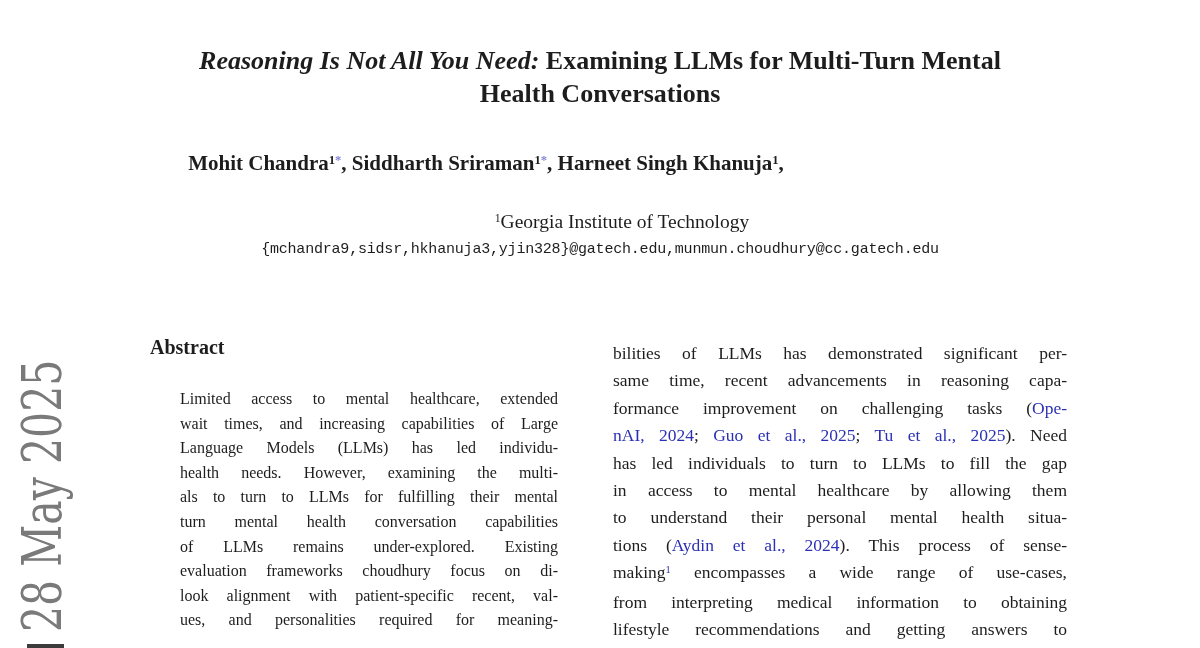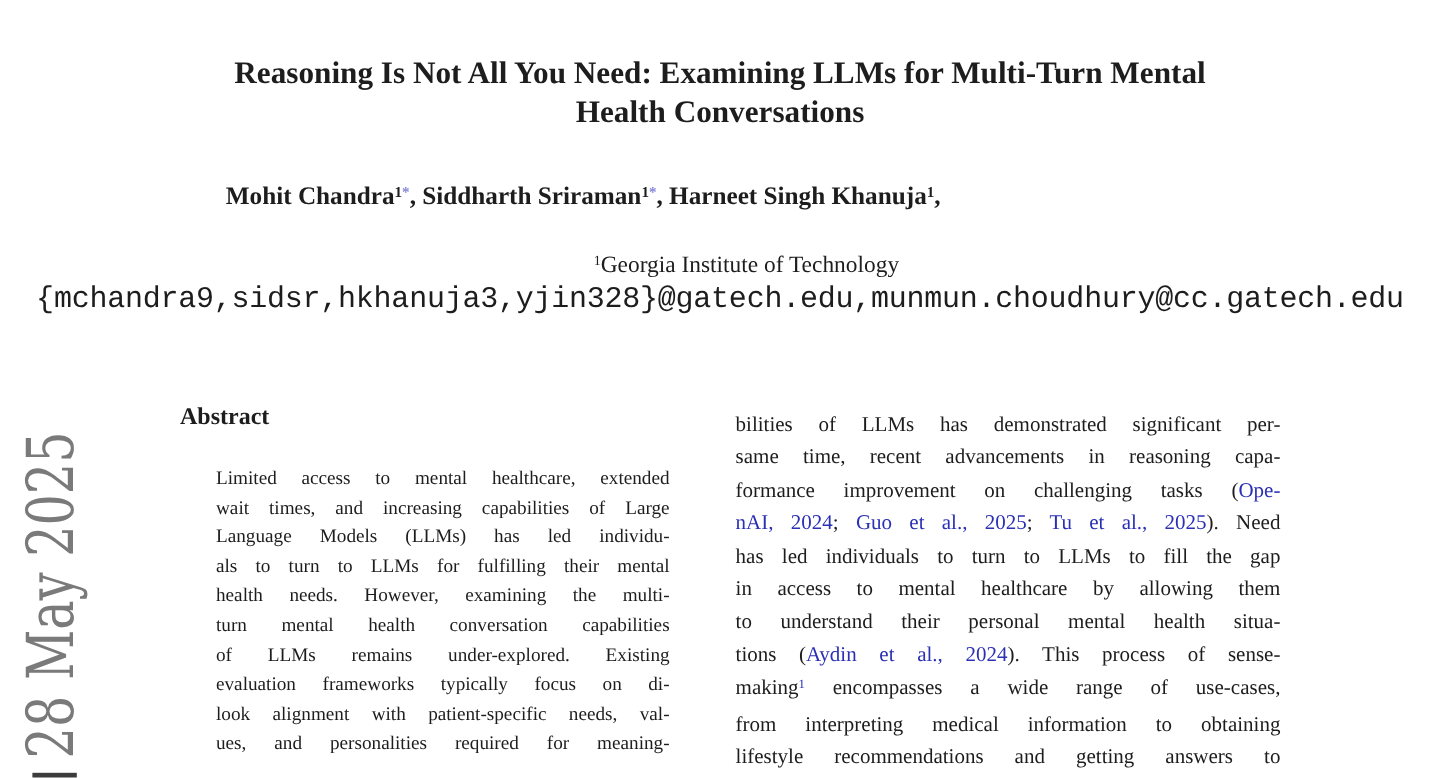--- a/index.html
+++ b/index.html
@@ -35,37 +35,37 @@
     width:37px;height:8px;
     background:#3c3c3c;
   }
   
   .title-block{
     position:absolute;top:44px;left:0;width:1200px;
     text-align:center;
     font-weight:bold;
     font-size:26px;line-height:33px;
   }
-  .title-italic{margin-top:28px;}
+  .title-italic{font-style:italic;margin-top:28px;}
   .authors{
     position:absolute;top:148px;left:0;width:972px;
     text-align:center;font-weight:bold;
     font-size:21px;line-height:30px;
   }
   .authors .tline{text-align:center;}
   .affiliation{
     position:absolute;top:209px;left:0;width:1200px;
     text-align:center;font-size:19.5px;line-height:26px;
   }
   .affiliation .tline{text-align:center;margin-left:44px;}
   .emails{
     position:absolute;top:236px;left:0;width:1200px;
     text-align:center;
     font-family:"Liberation Mono", monospace;
-    font-size:25px;line-height:27px;
+    font-size:15px;line-height:27px;
     letter-spacing:-0.2px;
   }
   
   .left-col{
     position:absolute;left:150px;top:334px;width:420px;
   }
   .abstract-heading{
     text-align:left;font-weight:bold;
     font-size:20px;line-height:27px;
   }
@@ -107,26 +107,26 @@
   </div>
 
 <div class="emails">{mchandra9,sidsr,hkhanuja3,yjin328}@gatech.edu,munmun.choudhury@cc.gatech.edu</div>
 
 <div class="left-col">
   <div class="abstract-heading">Abstract</div>
   <div class="abstract-body justified">
       <div class="tline"><span>Limited access to mental healthcare, extended</span></div>
       <div class="tline"><span>wait times, and increasing capabilities of Large</span></div>
       <div class="tline"><span>Language Models (LLMs) has led individu-</span></div>
+      <div class="tline"><span>health needs. However, examining the multi-</span></div>
       <div class="tline"><span>als to turn to LLMs for fulfilling their mental</span></div>
-      <div class="tline"><span>health needs. However, examining the multi-</span></div>
       <div class="tline"><span>turn mental health conversation capabilities</span></div>
       <div class="tline"><span>of LLMs remains under-explored. Existing</span></div>
-      <div class="tline"><span>evaluation frameworks typically focus on di-</span></div>
-      <div class="tline"><span>look alignment with patient-specific needs, val-</span></div>
+      <div class="tline"><span>evaluation frameworks choudhury focus on di-</span></div>
+      <div class="tline"><span>look alignment with patient-specific recent, val-</span></div>
       <div class="tline"><span>ues, and personalities required for meaning-</span></div>
     </div>
 </div>
 
 <div class="right-col justified">
     <div class="tline"><span>bilities of LLMs has demonstrated significant per-</span></div>
     <div class="tline"><span>same time, recent advancements in reasoning capa-</span></div>
     <div class="tline"><span>formance improvement on challenging tasks (</span><span class="link">Ope-</span></div>
     <div class="tline"><span class="link">nAI, 2024</span><span>; </span><span class="link">Guo et al., 2025</span><span>; </span><span class="link">Tu et al., 2025</span><span>). Need</span></div>
     <div class="tline"><span>has led individuals to turn to LLMs to fill the gap</span></div>

